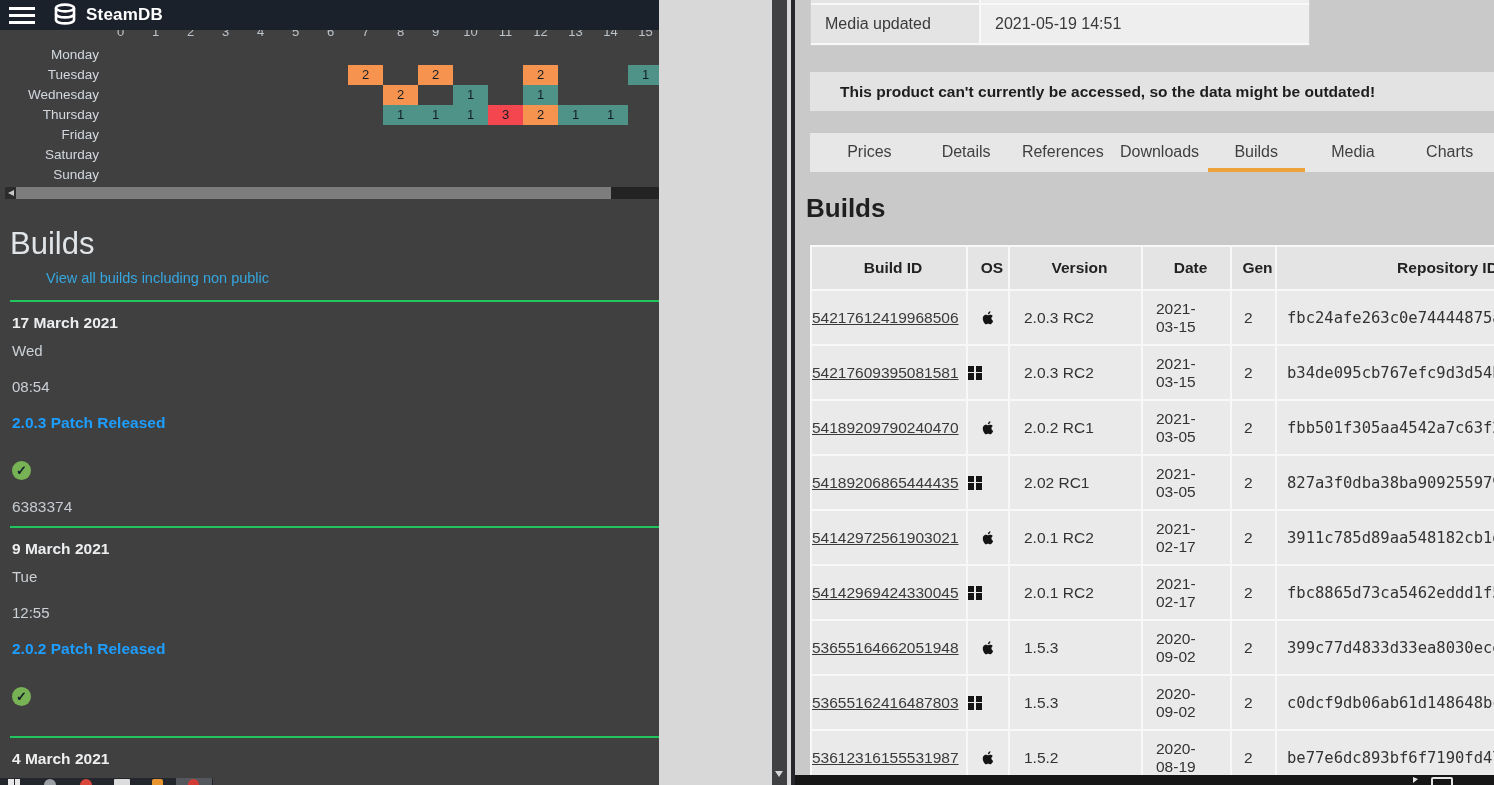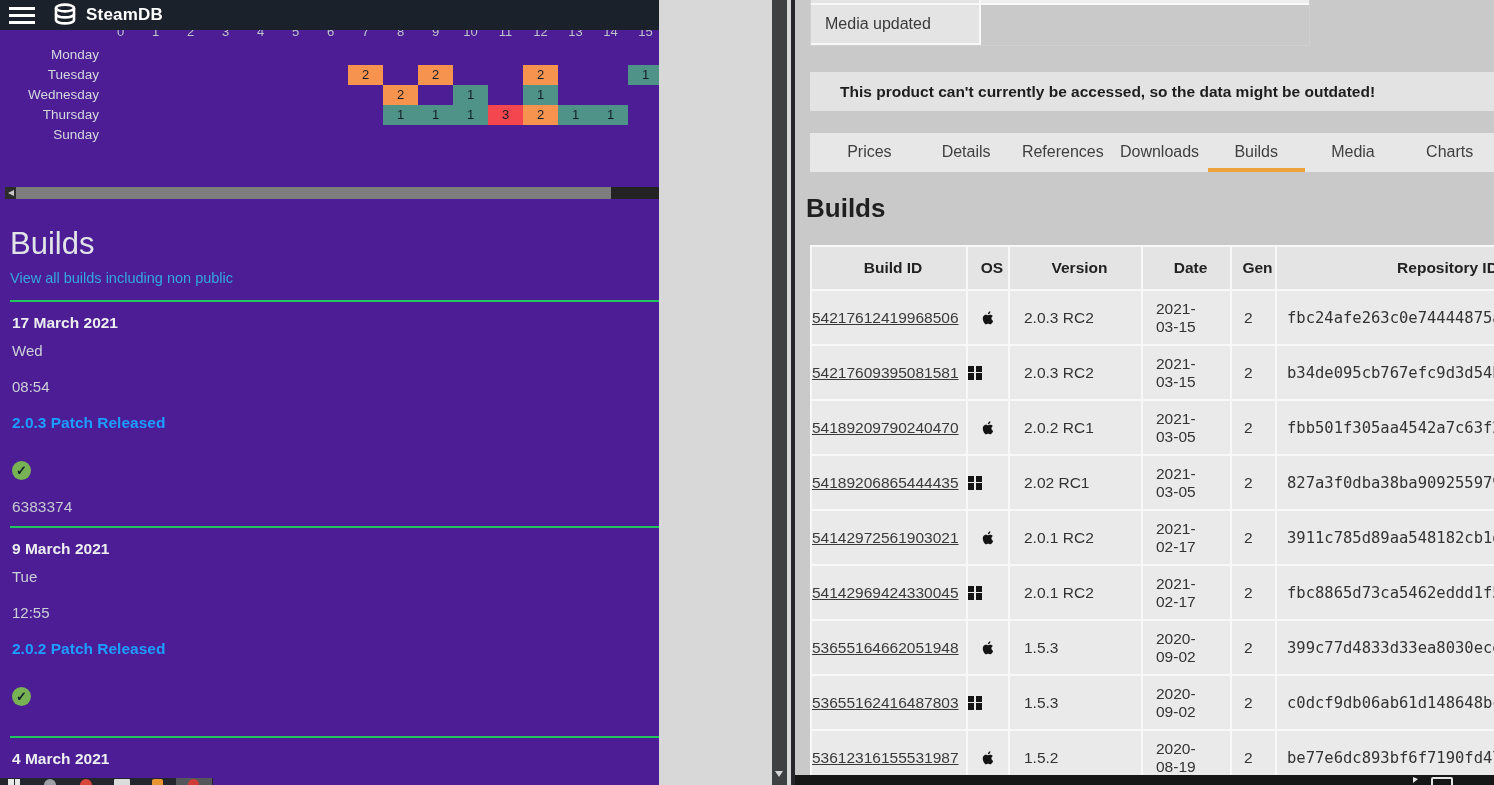--- a/index.html
+++ b/index.html
@@ -1,21 +1,21 @@
 <!DOCTYPE html>
 <html><head>
 <meta charset="utf-8">
 <style>
   * { margin:0; padding:0; box-sizing:border-box; }
   html,body { width:1494px; height:785px; overflow:hidden; }
   body { position:relative; background:#d8d8d8; font-family:"Liberation Sans", sans-serif; }
 
   
   #left-window { position:absolute; left:0; top:0; width:659px; height:785px;
-    background:#4c1d95; overflow:hidden; }
+    background:#404040; overflow:hidden; }
   .lw-header { position:absolute; left:0; top:0; width:772px; height:30px;
     background:#1b212b; display:flex; align-items:center; }
   .hamburger { margin-left:9px; width:26px; cursor:pointer; }
   .hamburger i { display:block; height:3px; background:#fff; margin:4px 0; }
   .steam-logo { margin-left:17px; }
   .lw-title { color:#fff; font-weight:bold; font-size:17px; margin-left:8px; letter-spacing:.2px; }
   .search-ic { position:absolute; right:16px; top:5px; width:20px; height:20px; cursor:pointer; }
   .search-ic::before { content:""; position:absolute; left:1px; top:1px; width:11px; height:11px;
     border:2.5px solid #fff; border-radius:50%; }
   .search-ic::after { content:""; position:absolute; left:13px; top:13px; width:7px; height:3px;
@@ -38,21 +38,21 @@
   .h-arrow.left { left:0; } .h-arrow.right { right:0; }
   .h-arrow.left::after { content:""; position:absolute; left:3px; top:2.5px;
     border-right:6px solid #c9c9c9; border-top:3.5px solid transparent; border-bottom:3.5px solid transparent; }
   .h-arrow.right::after { content:""; position:absolute; left:4px; top:2.5px;
     border-left:6px solid #c9c9c9; border-top:3.5px solid transparent; border-bottom:3.5px solid transparent; }
   .h-thumb { position:absolute; left:11px; top:0; width:595px; height:12px; background:#7d7d7d; }
 
   
   .lw-builds { position:absolute; left:10px; top:222px; width:756px; }
   .lw-builds h1 { color:#e2e5e8; font-size:31px; font-weight:500; line-height:44px; }
-  .view-all { display:inline-block; color:#35a7e0; font-size:14.5px; margin-top:4px; text-decoration:none; cursor:pointer; }
+  .view-all { display:inline-block; color:#35a7e0; font-size:14.5px; margin-top:4px; text-decoration:none; cursor:pointer;margin-left:36px; }
   .entries { margin-top:13px; }
   .entry { border-top:2px solid #22c55e; padding:12px 2px 12px; }
   .e-date { color:#eceef0; font-size:15.5px; font-weight:bold; height:16px; margin-bottom:12px; }
   .e-day  { color:#ccd1d7; font-size:15px; height:16px; margin-bottom:20px; }
   .e-time { color:#ccd1d7; font-size:15px; height:16px; margin-bottom:20px; }
   .e-patch { display:block; color:#1d9eff; font-size:15.5px; font-weight:bold; height:16px;
     margin-bottom:31px; text-decoration:none; cursor:pointer; }
   .e-check { width:19px; height:19px; border-radius:50%; background:#77b255; color:#15202b;
     font-size:13px; font-weight:bold; text-align:center; line-height:19px; margin-bottom:18px; }
   .e-num { color:#c6cbd1; font-size:15.5px; height:16px; }
@@ -194,20 +194,28 @@
           <div class="heat-cell" style="left: 315px; background: rgb(79, 146, 135);">1</div>
           <div class="heat-cell" style="left: 350px; background: rgb(79, 146, 135);">1</div>
           <div class="heat-cell" style="left: 385px; background: rgb(244, 70, 78);">3</div>
           <div class="heat-cell" style="left: 420px; background: rgb(246, 148, 79);">2</div>
           <div class="heat-cell" style="left: 455px; background: rgb(79, 146, 135);">1</div>
           <div class="heat-cell" style="left: 490px; background: rgb(79, 146, 135);">1</div>
           <div class="heat-cell" style="left: 560px; background: rgb(79, 146, 135);">1</div>
         </div>
   </div>
       <div class="day-row">
+    <div class="day-label">Friday</div>
+    <div class="day-cells"></div>
+  </div>
+      <div class="day-row">
+    <div class="day-label">Saturday</div>
+    <div class="day-cells"></div>
+  </div>
+      <div class="day-row">
     <div class="day-label">Sunday</div>
     <div class="day-cells"></div>
   </div>
     </div>
 
   <div class="h-scroll">
     <div class="h-arrow left"></div>
     <div class="h-thumb"></div>
     <div class="h-arrow right"></div>
   </div>
@@ -259,20 +267,21 @@
 
 <div id="right-window">
 
   <div class="info-table">
     <div class="it-row partial">
       <div class="it-label"></div>
       <div class="it-value"></div>
     </div>
     <div class="it-row">
       <div class="it-label">Media updated</div>
+      <div class="it-value">2021-05-19 14:51</div>
     </div>
   </div>
 
   <div class="notice">This product can't currently be accessed, so the data might be outdated!</div>
 
   <div class="tabs" id="tabs">
       <div class="tab"><span class="tab-label">Prices</span></div>
       <div class="tab"><span class="tab-label">Details</span></div>
       <div class="tab"><span class="tab-label">References</span></div>
       <div class="tab"><span class="tab-label">Downloads</span></div>

